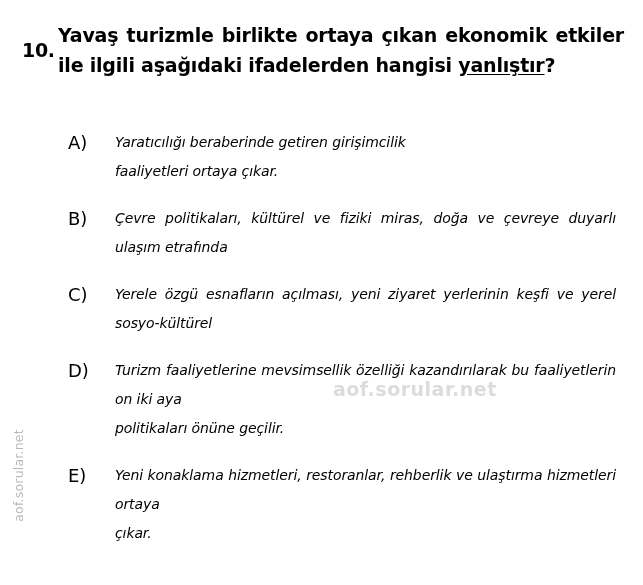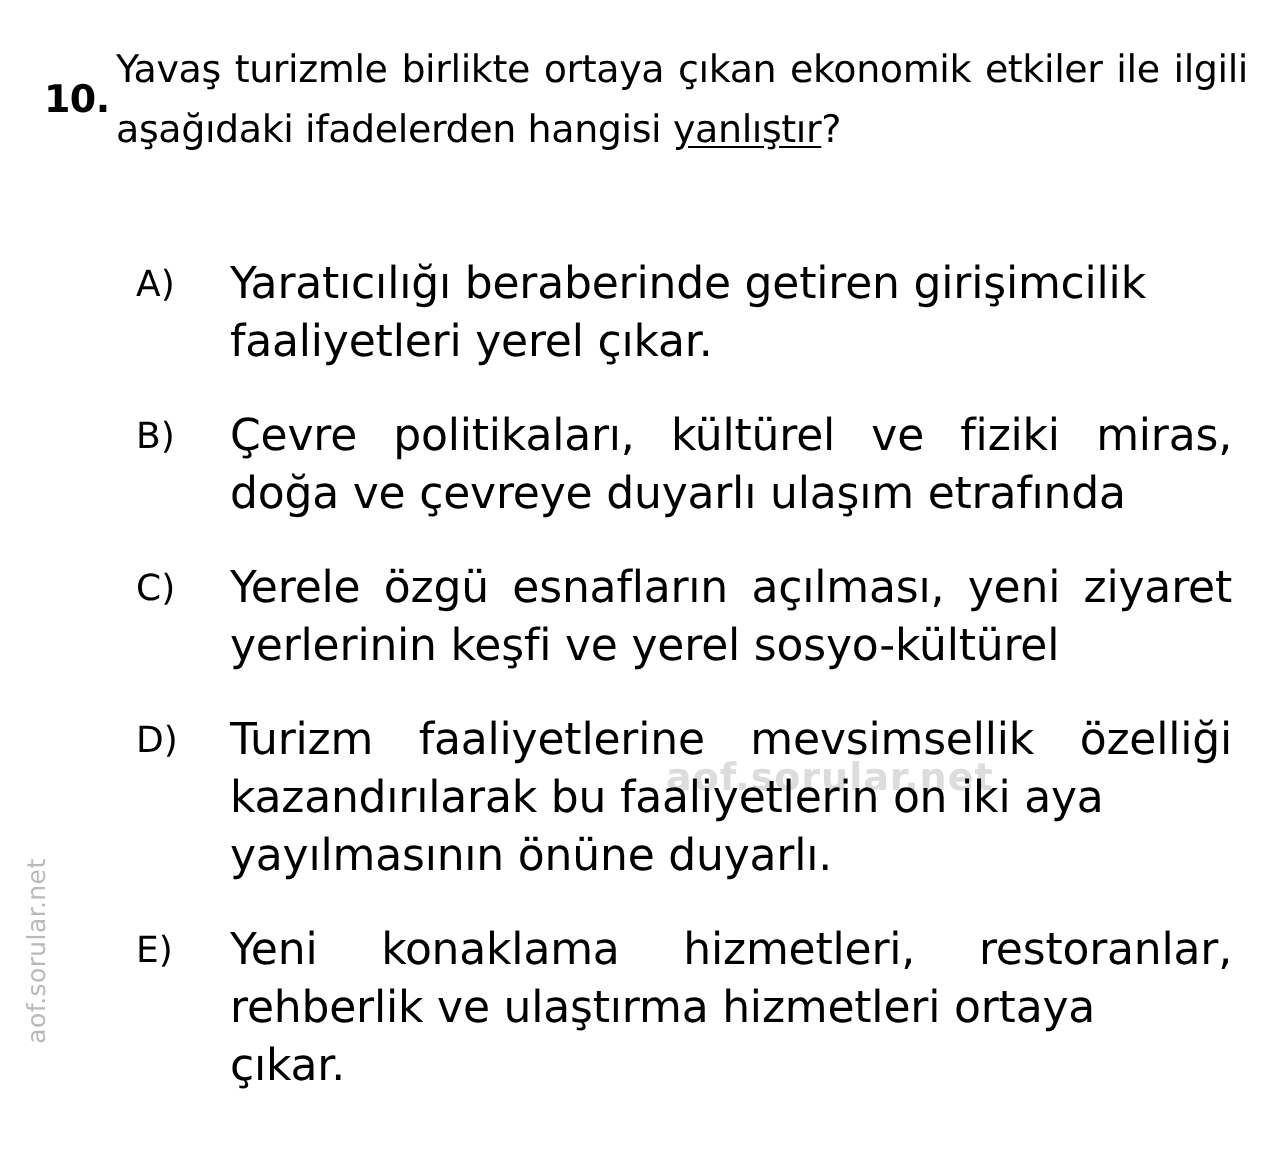--- a/index.html
+++ b/index.html
@@ -64,21 +64,21 @@
     font-size: 19px;
     font-weight: bold;
     line-height: 30px;
     width: 36px;
     flex: 0 0 36px;
     text-align: left;
     letter-spacing: -0.3px;
   }
   .q-text {
     font-size: 19px;
-    font-weight: normal;
+    font-weight: bold;
     line-height: 30px;
     width: 566px;
     text-align: justify;
     text-justify: inter-word;
     letter-spacing: -0.2px;
   }
   .underline {
     text-decoration: underline;
     text-underline-offset: 2px;
   }
@@ -97,25 +97,26 @@
   }
   .opt-letter {
     flex: 0 0 47px;
     width: 47px;
     font-size: 18px;
     line-height: 29px;
     color: #000;
   }
   .opt-body {
     width: 501px;
-    font-size: 22px;
+    font-size: 14px;
     line-height: 29px;
     text-align: justify;
     text-justify: inter-word;
     letter-spacing: -0.1px;
+    font-style: italic;
   }
   .opt-body .last-line {
     display: block;
   }
 </style>
 </head>
 <body>
 
 <div class="page">
 
@@ -124,36 +125,36 @@
 
   <div class="question">
     <div class="q-num">10.</div>
     <div class="q-text"><span>Yavaş turizmle birlikte ortaya çıkan ekonomik etkiler ile ilgili aşağıdaki ifadelerden hangisi </span><span class="underline">yanlıştır</span><span>?</span></div>
   </div>
 
   <div class="options">
 
     <div class="option">
       <div class="opt-letter">A)</div>
-      <div class="opt-body"><span>Yaratıcılığı beraberinde getiren girişimcilik</span><span class="last-line">faaliyetleri yerel çıkar.</span></div>
+      <div class="opt-body"><span>Yaratıcılığı beraberinde getiren girişimcilik</span><span class="last-line">faaliyetleri ortaya çıkar.</span></div>
     </div>
 
     <div class="option">
       <div class="opt-letter">B)</div>
       <div class="opt-body"><span>Çevre politikaları, kültürel ve fiziki miras, doğa ve çevreye duyarlı ulaşım etrafında</span></div>
     </div>
 
     <div class="option">
       <div class="opt-letter">C)</div>
       <div class="opt-body"><span>Yerele özgü esnafların açılması, yeni ziyaret yerlerinin keşfi ve yerel sosyo-kültürel</span></div>
     </div>
 
     <div class="option">
       <div class="opt-letter">D)</div>
-      <div class="opt-body"><span>Turizm faaliyetlerine mevsimsellik özelliği kazandırılarak bu faaliyetlerin on iki aya</span><span class="last-line">yayılmasının önüne duyarlı.</span></div>
+      <div class="opt-body"><span>Turizm faaliyetlerine mevsimsellik özelliği kazandırılarak bu faaliyetlerin on iki aya</span><span class="last-line">politikaları önüne geçilir.</span></div>
     </div>
 
     <div class="option">
       <div class="opt-letter">E)</div>
       <div class="opt-body"><span>Yeni konaklama hizmetleri, restoranlar, rehberlik ve ulaştırma hizmetleri ortaya</span><span class="last-line">çıkar.</span></div>
     </div>
 
   </div>
 </div>
 

